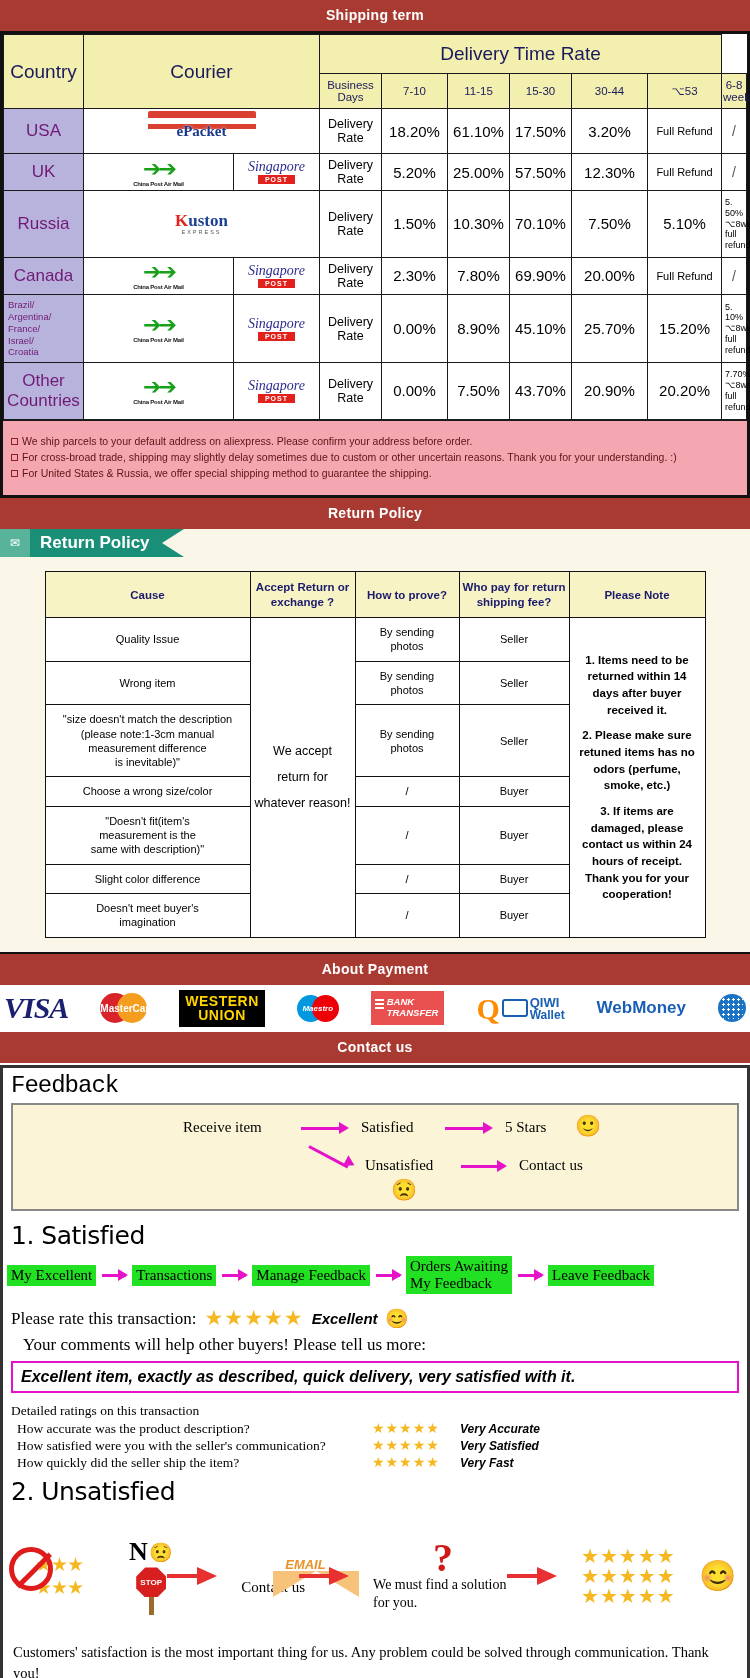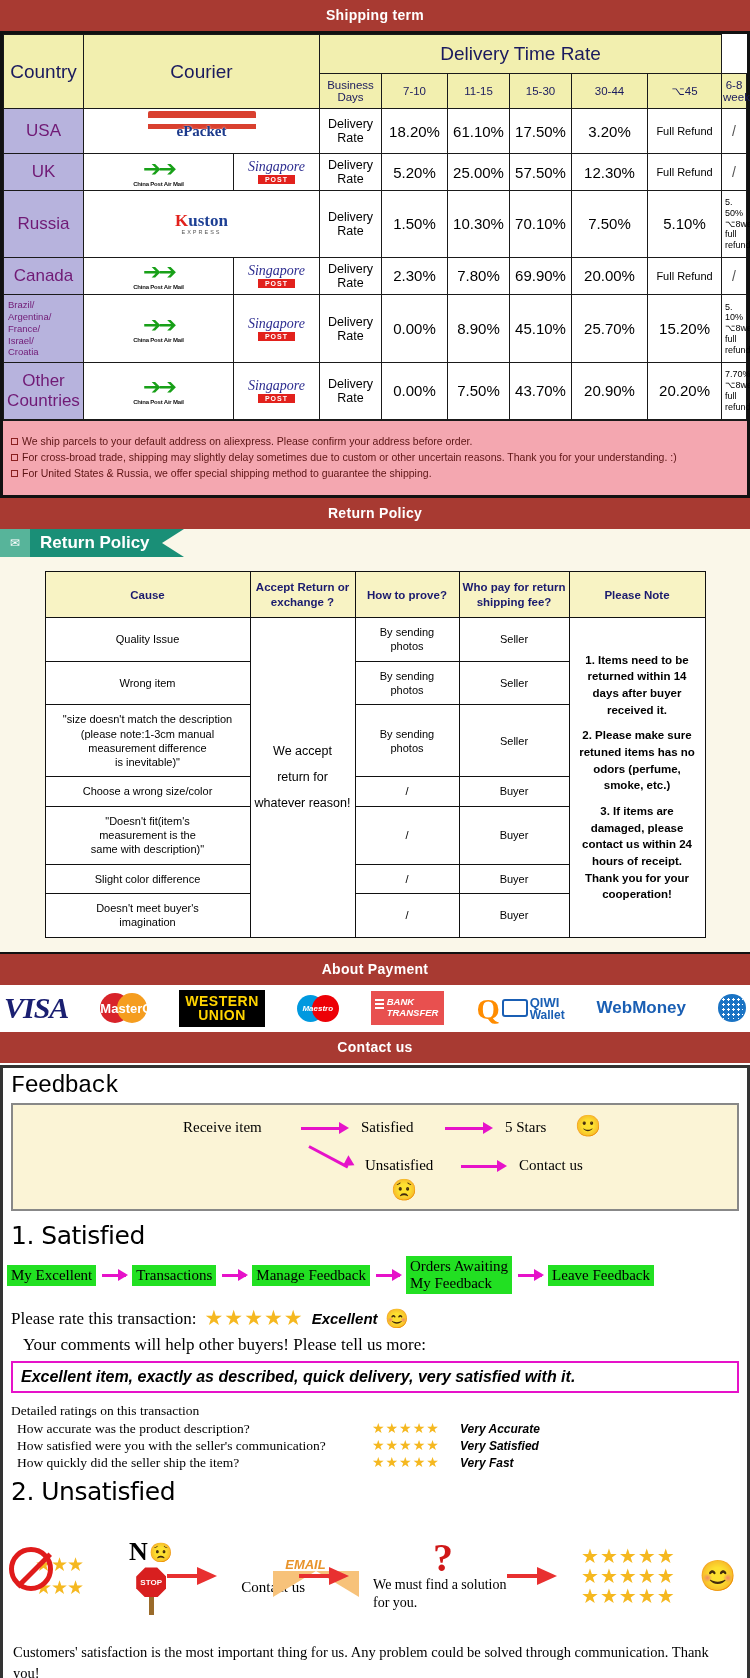--- a/index.html
+++ b/index.html
@@ -89,21 +89,21 @@
   .ret-note p:last-child { margin-bottom:0; }
 
   
   .pay-strip { display:flex; align-items:center; justify-content:space-between; padding:5px 4px; background:#fff; gap:3px;}
   .pay-strip > div { display:flex; align-items:center; justify-content:center; }
   .visa { font-family:"Liberation Serif", serif; font-style:italic; font-weight:bold; font-size:30px; color:#1a1f71; letter-spacing:-1px;}
   .mc { display:flex; align-items:center; position:relative; }
   .mc i { width:30px; height:30px; border-radius:50%; display:block;}
   .mc i.r { background:#d8232a; }
   .mc i.o { background:#f59d1f; margin-left:-13px;}
-  .mc span { position:absolute; left:0; right:0; text-align:center; color:#fff; font-size:13px; font-weight:bold; font-family:"Liberation Sans",sans-serif;}
+  .mc span { position:absolute; left:0; right:0; text-align:center; color:#fff; font-size:10px; font-weight:bold; font-family:"Liberation Sans",sans-serif;}
   .wu { background:#000; color:#ffd400; font-weight:bold; font-size:14px; line-height:1.05; text-align:center; padding:4px 6px; letter-spacing:.5px;}
   .maestro { display:flex; align-items:center; position:relative;}
   .maestro i { width:27px; height:27px; border-radius:50%; display:block;}
   .maestro i.b { background:#0099df;}
   .maestro i.r { background:#ed0006; margin-left:-12px;}
   .maestro span { position:absolute; left:0; right:0; text-align:center; color:#fff; font-size:8px; font-style:italic; font-weight:bold;}
   .bt { background:#e8504f; color:#fff; font-weight:bold; font-size:9.5px; line-height:1.15; padding:6px 6px 6px 16px; text-align:left; position:relative; font-style:italic;}
   .bt::before { content:""; position:absolute; left:4px; top:8px; width:9px; height:2px; background:#fff; box-shadow:0 4px 0 #fff, 0 8px 0 #fff;}
   .qiwi { display:flex; align-items:center; gap:2px;}
   .qiwi-q { color:#ff8c00; font-size:30px; font-weight:bold; font-family:"Liberation Serif", serif; line-height:.9;}
@@ -183,21 +183,21 @@
         <td class="hdr-yellow hdr-big" rowspan="2">Country</td>
         <td class="hdr-yellow hdr-big" rowspan="2" colspan="2">Courier</td>
         <td class="hdr-yellow hdr-big" colspan="6">Delivery Time Rate</td>
       </tr>
       <tr>
         <td class="hdr-yellow hdr-sub">Business Days</td>
         <td class="hdr-yellow hdr-sub">7-10</td>
         <td class="hdr-yellow hdr-sub">11-15</td>
         <td class="hdr-yellow hdr-sub">15-30</td>
         <td class="hdr-yellow hdr-sub">30-44</td>
-        <td class="hdr-yellow hdr-sub">⌥45</td>
+        <td class="hdr-yellow hdr-sub">⌥53</td>
         <td class="hdr-yellow hdr-sub">6-8 weeks</td>
       </tr>
       </tbody>
         <tbody id="ship-body">
           <tr>
             <td class="c-country">USA</td>
             <td class="c-logo" colspan="2">
               <div class="logo-box">
                 <span class="epacket">
                   <span>ePacket</span>

